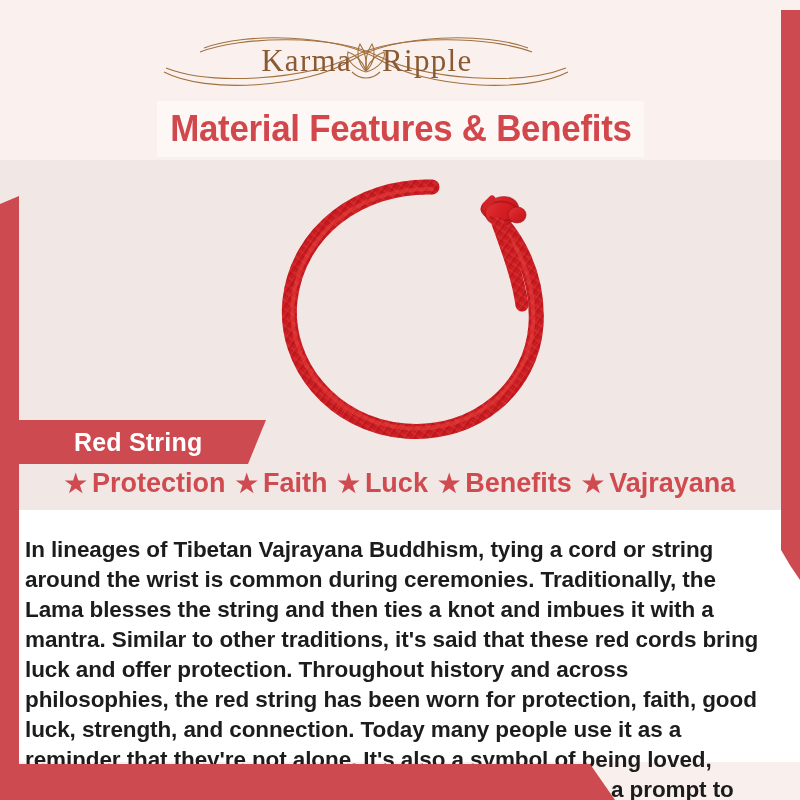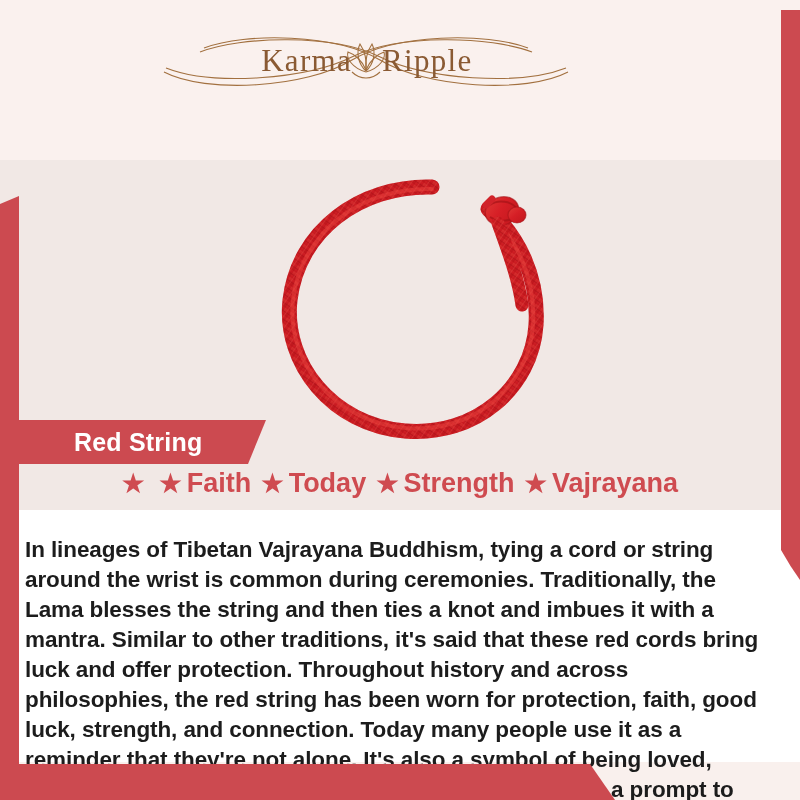--- a/index.html
+++ b/index.html
@@ -199,20 +199,23 @@
         <path d="M210 44 C 224 40, 230 30, 228 24 C 222 26, 214 32, 210 42"></path>
         <path d="M210 43 C 202 36, 200 24, 204 16 C 208 22, 211 32, 210 42"></path>
         <path d="M210 43 C 218 36, 220 24, 216 16 C 212 22, 209 32, 210 42"></path>
         <path d="M196 44 C 200 48, 206 50, 210 50 C 214 50, 220 48, 224 44"></path>
       </g>
       <text class="logo-text" x="196" y="43" text-anchor="end">Karma</text>
       <text class="logo-text" x="226" y="43" text-anchor="start">Ripple</text>
     </svg>
   </div>
 
+  <div class="title-band">
+    <div class="title-text">Material Features &amp; Benefits</div>
+  </div>
 
   <div class="bracelet-area">
     <svg class="bracelet-svg" width="350" height="300" viewBox="0 0 350 300">
       <defs>
         <linearGradient id="cordg" x1="0" y1="0" x2="1" y2="1">
           <stop offset="0%" stop-color="#e03a36"></stop>
           <stop offset="45%" stop-color="#d61f26"></stop>
           <stop offset="100%" stop-color="#c0161c"></stop>
         </linearGradient>
         <pattern id="braid" width="7" height="7" patternUnits="userSpaceOnUse" patternTransform="rotate(35)">
@@ -253,32 +256,33 @@
     </svg>
   </div>
 
   <div class="banner">
     <span class="banner-label">Red String</span>
   </div>
 
   <div class="benefits">
     <span class="benefit">
       <span class="star">★</span>
+      <span>Protection</span>
     </span>
     <span class="benefit">
       <span class="star">★</span>
       <span>Faith</span>
     </span>
     <span class="benefit">
       <span class="star">★</span>
-      <span>Today</span>
-    </span>
-    <span class="benefit">
-      <span class="star">★</span>
-      <span>Strength</span>
+      <span>Luck</span>
+    </span>
+    <span class="benefit">
+      <span class="star">★</span>
+      <span>Benefits</span>
     </span>
     <span class="benefit">
       <span class="star">★</span>
       <span>Vajrayana</span>
     </span>
   </div>
 
   <p class="body-text">In lineages of Tibetan Vajrayana Buddhism, tying a cord or string around the wrist is common during ceremonies. Traditionally, the Lama blesses the string and then ties a knot and imbues it with a mantra. Similar to other traditions, it's said that these red cords bring luck and offer protection. Throughout history and across philosophies, the red string has been worn for protection, faith, good luck, strength, and connection. Today many people use it as a reminder that they're not alone. It's also a symbol of being loved, supported and, feeling safe and secure. For others, it's a prompt to stay positive while facing any adversity.</p>
 
   <div class="left-bar"></div>

